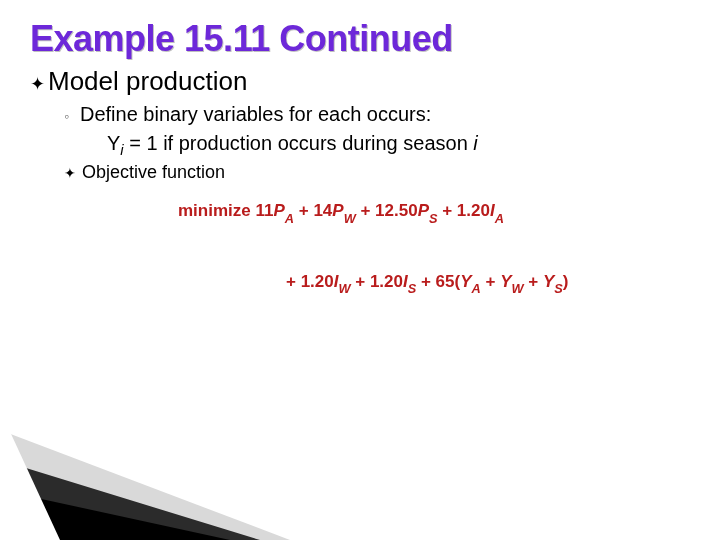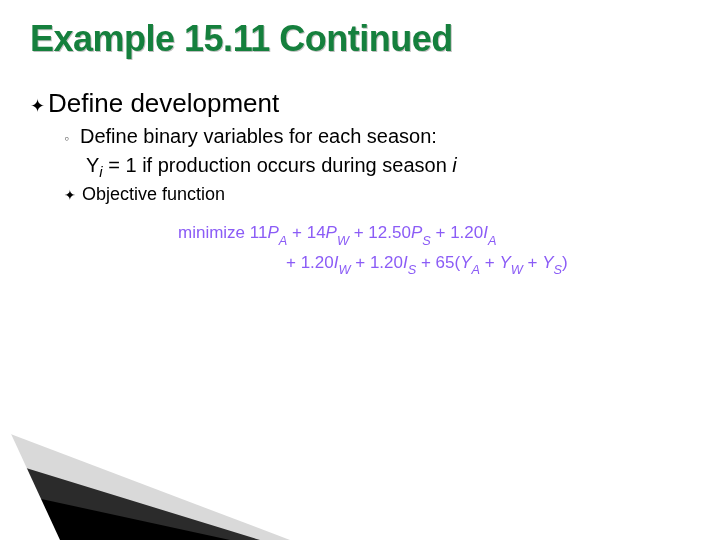--- a/index.html
+++ b/index.html
@@ -16,23 +16,23 @@
   .slide {
     position: relative;
     width: 720px;
     height: 540px;
     box-sizing: border-box;
     padding: 18px 30px 0 30px;
   }
   .title {
     font-size: 36px;
     font-weight: bold;
-    color: #15803d;
+    color: #6d28d9;
     text-shadow: 1px 1px 0 rgba(0,0,0,0.25);
-    margin-bottom: 28px;
+    margin-bottom: 6px;
     letter-spacing: -0.5px;
   }
   .row {
     display: flex;
     align-items: baseline;
     margin-bottom: 6px;
   }
   .bullet1 {
     width: 18px;
     flex: 0 0 18px;
@@ -52,63 +52,63 @@
   .bullet2 {
     width: 16px;
     flex: 0 0 16px;
     font-size: 14px;
     color: #666;
   }
   .lvl2 {
     font-size: 20px;
   }
   .indent3 {
-    margin-left: 56px;
+    margin-left: 77px;
     font-size: 20px;
     line-height: 1.35;
   }
   .lvl1b {
     font-size: 18px;
   }
   .sub { font-style: italic; }
   .minblock {
     margin: 14px 0 0 148px;
     font-family: Arial, Helvetica, sans-serif;
-    color: #8b5cf6;
+    color: #b91c1c;
     font-size: 17px;
     line-height: 1.6;
-    font-weight: 400;
+    font-weight: 700;
   }
-  .minblock .line2 { padding-left: 108px; }
+  .minblock .line2 { padding-left: 108px; margin-top: 41px; }
   .ssub { font-style: italic; font-size: 0.75em; vertical-align: sub; position: relative; top: 2px; }
   
   .deco {
     position: absolute;
     left: 0;
     bottom: 0;
     width: 340px;
     height: 130px;
     pointer-events: none;
   }
 </style>
 </head>
 <body>
 
 <div class="slide">
 
   <div class="title">Example 15.11 Continued</div>
 
   <div class="row">
     <div class="bullet1">✦</div>
-    <div class="lvl1">Define development</div>
+    <div class="lvl1">Model production</div>
   </div>
 
   <div class="row2">
     <div class="bullet2">◦</div>
-    <div class="lvl2">Define binary variables for each season:</div>
+    <div class="lvl2">Define binary variables for each occurs:</div>
   </div>
 
   <div class="indent3">
     <span>Y</span><span class="sub" style="font-size:0.75em;vertical-align:sub">i</span><span> = 1 if production occurs during season </span><span class="sub">i</span>
   </div>
 
 
   <div class="row" style="margin-left:34px;margin-top:2px">
     <div class="bullet1" style="font-size:14px">✦</div>
     <div class="lvl1b">Objective function</div>

